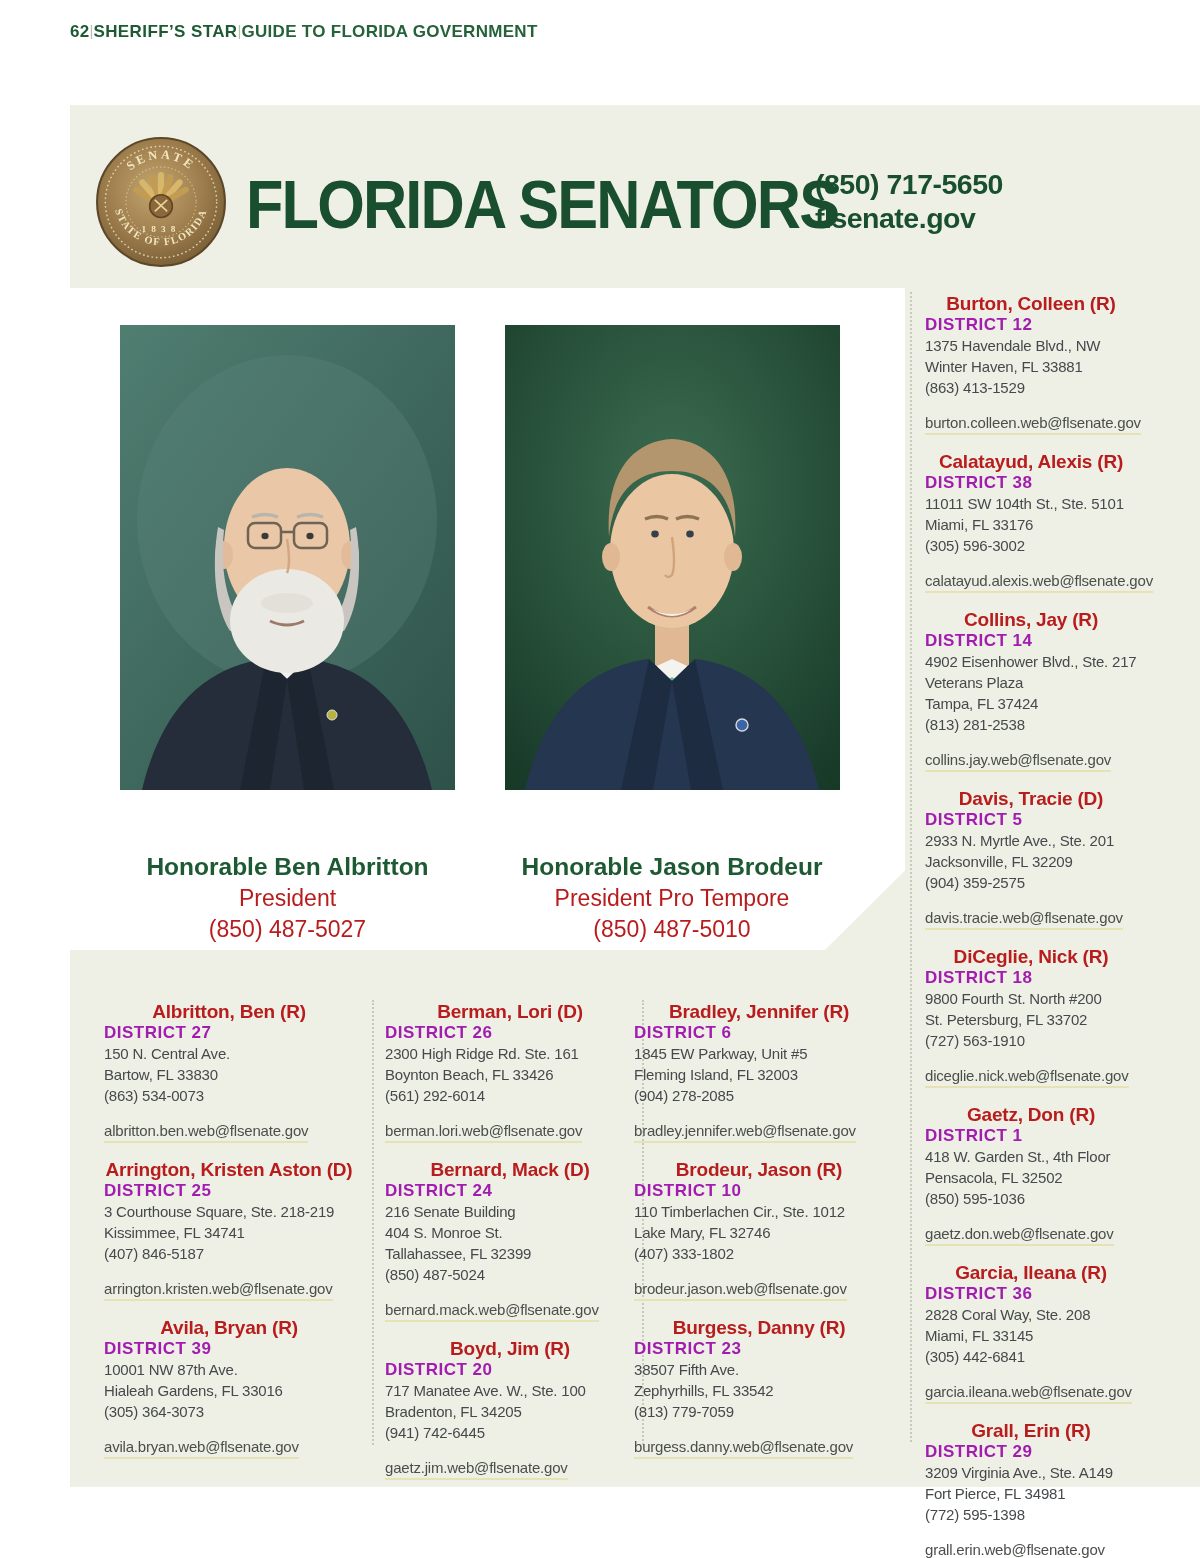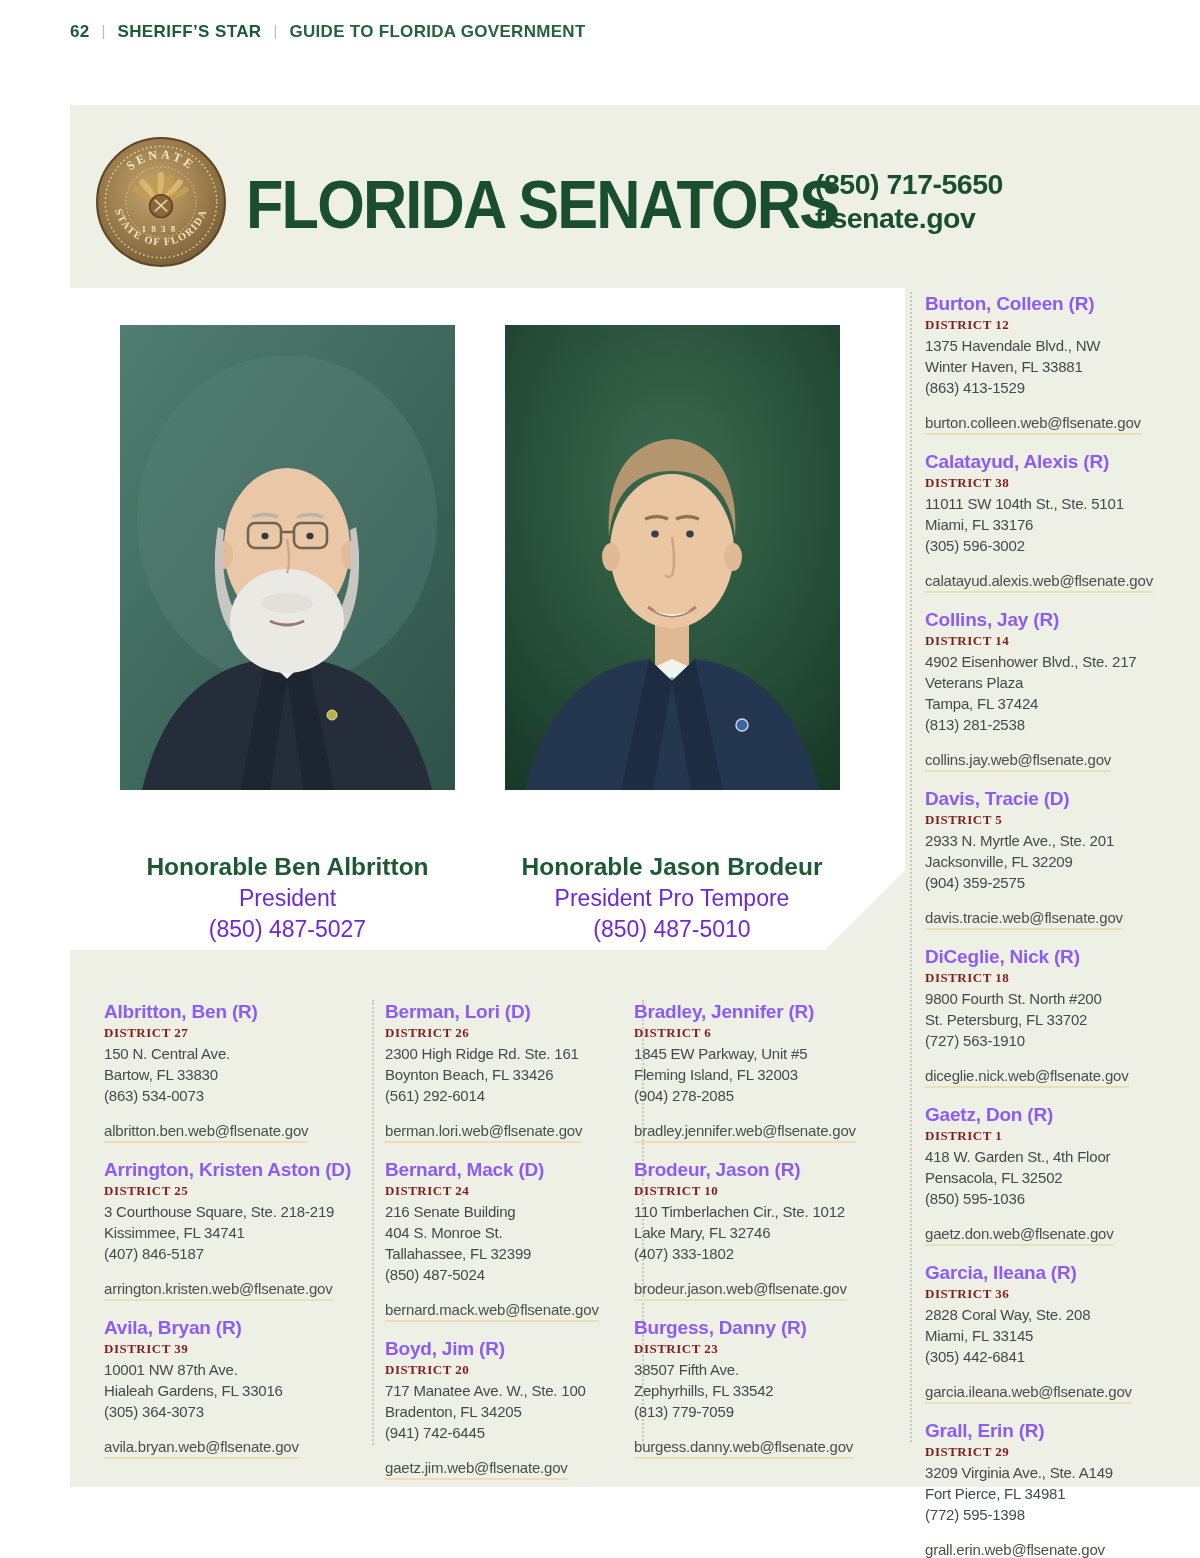--- a/index.html
+++ b/index.html
@@ -1,20 +1,20 @@
 <!DOCTYPE html>
 <html><head>
 <meta charset="utf-8">
 <style>
   html,body{margin:0;padding:0;background:#ffffff;}
   body{width:1200px;height:1558px;position:relative;font-family:"Liberation Sans",sans-serif;
        -webkit-font-smoothing:antialiased;overflow:hidden;}
 
   
-  .runhead{position:absolute;left:70px;top:22px;display:flex;align-items:flex-start;gap:12px;
+  .runhead{position:absolute;left:70px;top:22px;display:flex;align-items:flex-start;
            font-size:17px;color:#1d5a33;}
   .runhead .pg{font-weight:bold;letter-spacing:.3px;}
   .runhead .mag{font-weight:bold;letter-spacing:.4px;}
   .runhead .sec{font-weight:bold;letter-spacing:.3px;color:#256239;}
   .runhead .sep{color:#b9bdb4;font-weight:normal;font-size:15px;}
 
   
   .cream{position:absolute;left:70px;top:105px;width:1130px;height:1382px;background:#eef0e6;}
 
   
@@ -26,26 +26,26 @@
   .title{position:absolute;left:246px;top:150px;font-size:68px;font-weight:bold;color:#194f2e;
          letter-spacing:-2px;transform:scaleX(.9);transform-origin:left center;line-height:108px;white-space:nowrap;}
   .contact{position:absolute;left:815px;top:167px;color:#194f2e;font-weight:bold;font-size:28.5px;line-height:34px;letter-spacing:-.5px;}
 
   
   .photo{position:absolute;width:335px;height:465px;top:325px;}
   .photo.p1{left:120px;} .photo.p2{left:505px;}
   .caption{position:absolute;top:810px;text-align:center;margin-top:40px;}
   .caption.c1{left:105px;width:365px;} .caption.c2{left:492px;width:360px;}
   .cap-name{font-size:24.5px;font-weight:bold;color:#1d5a33;line-height:33px;}
-  .cap-role,.cap-phone{font-size:23px;color:#6d28d9;line-height:31px;}
+  .cap-role,.cap-phone{font-size:23px;color:#b91c1c;line-height:31px;}
 
   
   .entry{margin-bottom:15px;}
-  .e-name{font-size:19px;font-weight:bold;color:#8b5cf6;line-height:23px;white-space:nowrap;letter-spacing:-.2px;}
-  .e-dist{font-size:13px;font-weight:bold;color:#7f1d1d;line-height:20px;letter-spacing:.5px;font-family:Liberation Serif, serif;}
+  .e-name{font-size:19px;font-weight:bold;color:#b91c1c;line-height:23px;white-space:nowrap;letter-spacing:-.2px;text-align:center;}
+  .e-dist{font-size:17px;font-weight:bold;color:#a21caf;line-height:20px;letter-spacing:.5px;}
   .e-line,.e-phone{font-size:15px;color:#46494b;line-height:21px;white-space:nowrap;letter-spacing:-.2px;}
   .e-email{display:inline-block;font-size:15px;color:#4b4f49;line-height:20px;white-space:nowrap;
            border-bottom:2px solid #e6e2b4;letter-spacing:-.2px;margin-top:15px;}
 
   .sidebar{position:absolute;left:925px;top:292px;width:212px;}
   .col{position:absolute;top:1000px;width:250px;}
   .col.c1{left:104px;} .col.c2{left:385px;} .col.c3{left:634px;}
 
   
   .vrule{position:absolute;width:0;border-left:2px dotted #c6c9bd;}

